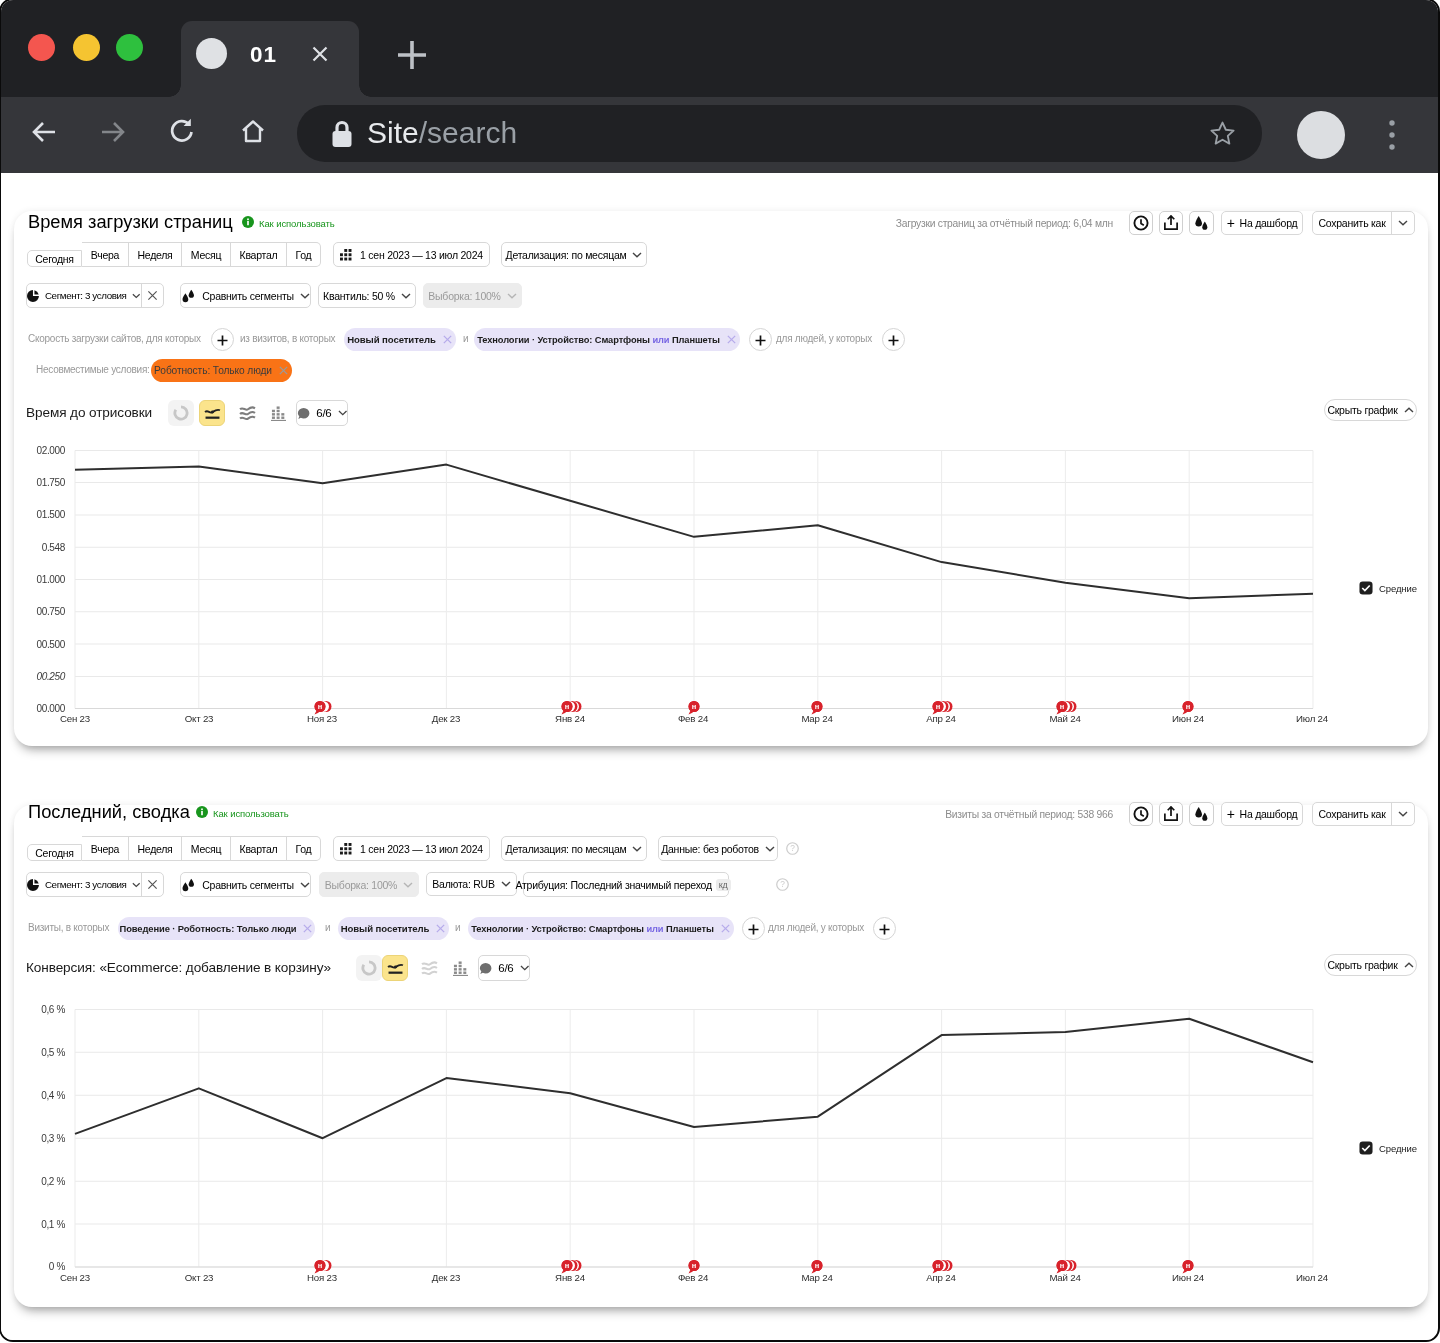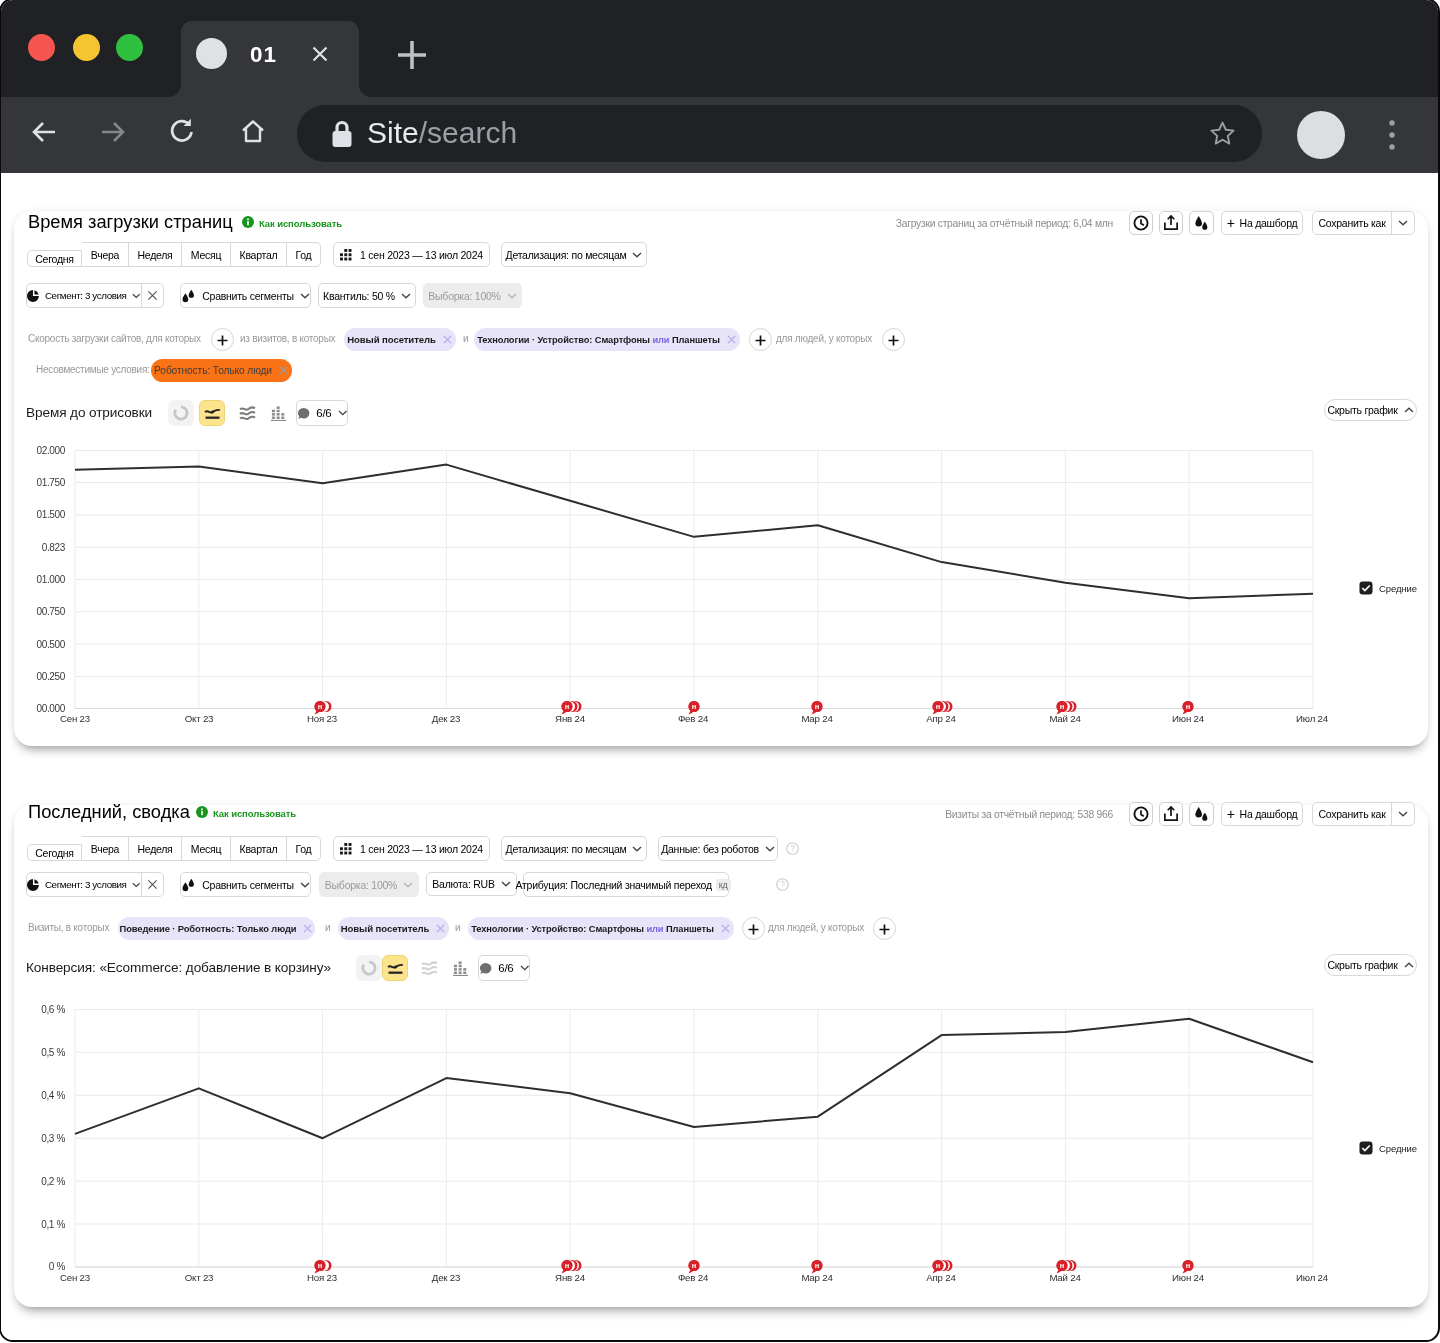--- a/index.html
+++ b/index.html
@@ -25,21 +25,21 @@
   .seg > div { border:1px solid #d8d8d8; border-left-width:0; background:#fff; font-size:10.5px; letter-spacing:-0.25px; color:#000;
                display:flex; align-items:center; justify-content:center; }
   .seg > div:first-child { border-left-width:1px; border-radius:5px 0 0 5px;margin-top:8px; }
   .seg > div:last-child { border-radius:0 5px 5px 0; }
   .gtxt { position:absolute; font-size:10px; letter-spacing:-0.25px; color:#999; white-space:nowrap; }
   .pill { position:absolute; height:23px; border-radius:12px; background:#e7e3f8; font-size:9.6px; font-weight:bold; letter-spacing:-0.1px; color:#1c1c1c;
           display:flex; align-items:center; justify-content:center; white-space:nowrap; }
   .pill.gray { background:#f97316; color:#3c3c3c; font-weight:normal; font-size:10.2px; }
   .plus { position:absolute; width:23px; height:23px; border-radius:50%; border:1px solid #d5d5d5; background:#fff; }
   .h2 { position:absolute; font-size:13.6px; color:#1a1a1a; white-space:nowrap; letter-spacing:-0.1px; }
-  .glink { color:#18951d; font-size:9.5px; font-weight:bold; letter-spacing:-0.1px; }
+  .glink { color:#18951d; font-size:9.5px; font-weight:normal; letter-spacing:-0.1px; }
   svg { display:block; }
   .ylab { position:absolute; font-size:10px; letter-spacing:-0.35px; color:#3a3a3a; text-align:right; width:50px; }
   .xlab { position:absolute; font-size:9.7px; letter-spacing:-0.2px; color:#2e2e2e; text-align:center; width:80px; }
   .ibtn { position:absolute; background:#fff; border:1px solid #d0d0d0; border-radius:5px;
           display:flex; align-items:center; justify-content:center; }
 </style>
 </head>
 <body>
 <div id="stage">
 <div id="win">
@@ -274,25 +274,25 @@
             <line x1="865.9" y1="0" x2="865.9" y2="258.0" stroke="#ececec" stroke-width="1"></line>
             <line x1="989.6" y1="0" x2="989.6" y2="258.0" stroke="#ececec" stroke-width="1"></line>
             <line x1="1113.3" y1="0" x2="1113.3" y2="258.0" stroke="#ececec" stroke-width="1"></line>
             <line x1="1237.0" y1="0" x2="1237.0" y2="258.0" stroke="#ececec" stroke-width="1"></line>
             <line x1="0" y1="258.0" x2="1237.0" y2="258.0" stroke="#d9d9d9" stroke-width="1"></line>
             <polyline points="0.0,19.3 123.7,16.1 247.4,32.9 371.1,14.2 494.8,50.3 618.5,86.4 742.2,74.8 865.9,111.6 989.6,132.2 1113.3,147.7 1237.0,143.2" stroke="#2e2e2e" stroke-width="2" fill="none" stroke-linejoin="round"></polyline>
           </svg>
           <div class="ylab" style="left:14px; top:272px;">02.000</div>
           <div class="ylab" style="left:14px; top:304px;">01.750</div>
           <div class="ylab" style="left:14px; top:336px;">01.500</div>
-          <div class="ylab" style="left:14px; top:369px;">0.823</div>
+          <div class="ylab" style="left:14px; top:369px;">0.548</div>
           <div class="ylab" style="left:14px; top:401px;">01.000</div>
           <div class="ylab" style="left:14px; top:433px;">00.750</div>
           <div class="ylab" style="left:14px; top:466px;">00.500</div>
-          <div class="ylab" style="left:14px; top:498px;">00.250</div>
+          <div class="ylab" style="left:14px; top:498px;font-style:italic;">00.250</div>
           <div class="ylab" style="left:14px; top:530px;">00.000</div>
           <div class="xlab" style="left:34px; top:540px;">Сен 23</div>
           <div class="xlab" style="left:158px; top:540px;">Окт 23</div>
           <div class="xlab" style="left:281px; top:540px;">Ноя 23</div>
           <div class="xlab" style="left:405px; top:540px;">Дек 23</div>
           <div class="xlab" style="left:529px; top:540px;">Янв 24</div>
           <div class="xlab" style="left:652px; top:540px;">Фев 24</div>
           <div class="xlab" style="left:776px; top:540px;">Мар 24</div>
           <div class="xlab" style="left:900px; top:540px;">Апр 24</div>
           <div class="xlab" style="left:1024px; top:540px;">Май 24</div>

